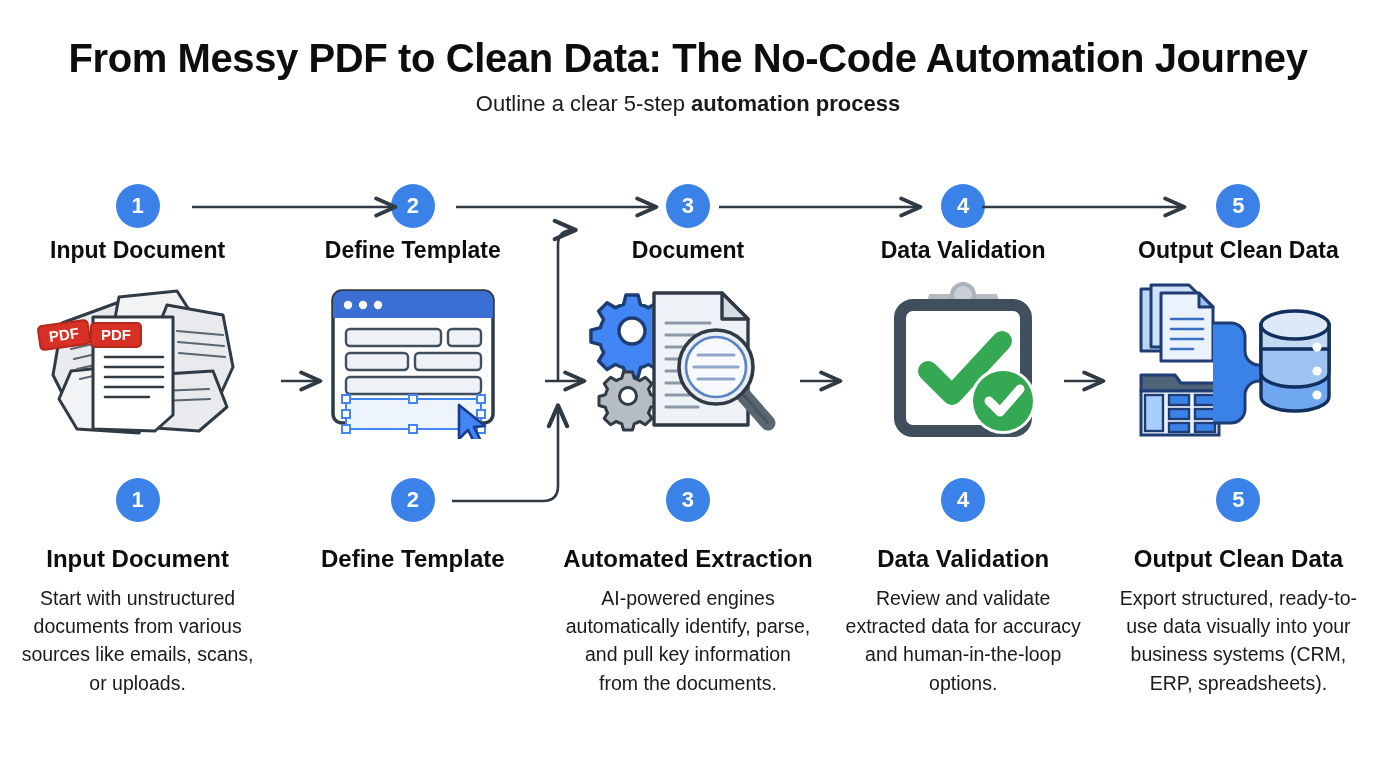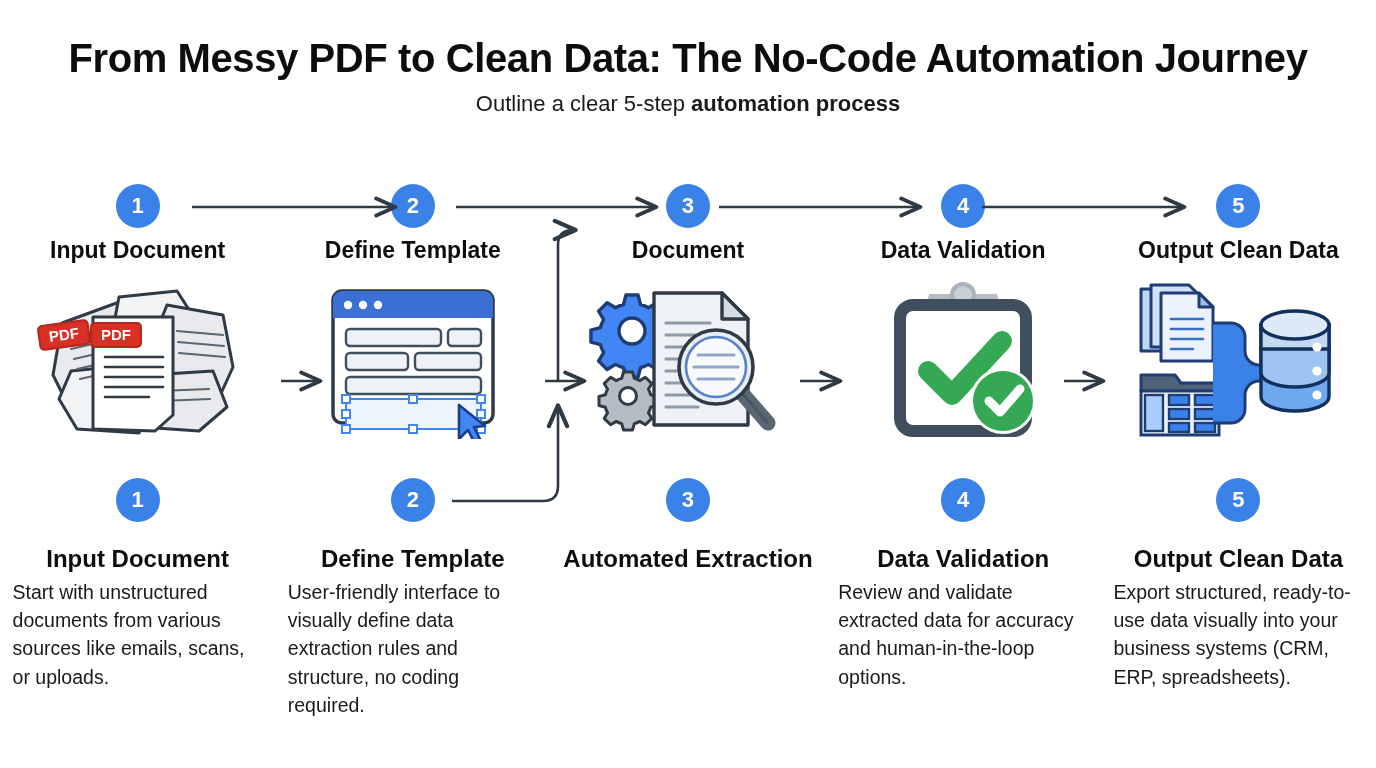--- a/index.html
+++ b/index.html
@@ -118,24 +118,25 @@
   .title-label {
     margin-top: 22px;
     font-size: 24px;
     font-weight: bold;
     color: #0d0d0d;
     text-align: center;
     line-height: 1.28;
     max-width: 260px;
   }
   .desc {
-    margin-top: 3px;
+    margin-top: 9px;
     font-size: 19.5px;
     font-weight: normal;
     color: #1a1a1a;
+    text-align: center;
     line-height: 1.45;
     max-width: 250px;
   }
 
   
   .connectors {
     position: absolute;
     top: 0;
     left: 0;
     width: 1376px;
@@ -232,21 +233,20 @@
             <rect x="96" y="146" width="8" height="8"></rect>
             <rect x="164" y="146" width="8" height="8"></rect>
           </g>
           <path d="M146 126 L146 160 L155 151 L161 163 L167 160 L161 148 L172 147 Z" fill="#4285f4" stroke="#1a3e8c" stroke-width="2.6" stroke-linejoin="round"></path>
         </svg>
       </div>
 
       <div class="bottom-block">
         <div class="badge badge-bottom">2</div>
         <div class="title-label">Define Template</div>
-        <div class="desc">User-friendly interface to visually define data extraction rules and structure, no coding required.</div>
       </div>
     </div>
 
     <div class="col">
       <div class="badge badge-top">3</div>
       <div class="head-label">Document</div>
 
       <div class="art">
         <svg width="200" height="160" viewBox="0 0 200 160">
 
@@ -281,20 +281,21 @@
             <line x1="110" y1="76" x2="146" y2="76"></line>
             <line x1="106" y1="88" x2="150" y2="88"></line>
             <line x1="110" y1="100" x2="146" y2="100"></line>
           </g>
         </svg>
       </div>
 
       <div class="bottom-block">
         <div class="badge badge-bottom">3</div>
         <div class="title-label">Automated Extraction</div>
+        <div class="desc">AI-powered engines automatically identify, parse, and pull key information from the documents.</div>
       </div>
     </div>
 
     <div class="col">
       <div class="badge badge-top">4</div>
       <div class="head-label">Data Validation</div>
 
       <div class="art">
         <svg width="190" height="160" viewBox="0 0 190 160">
 

